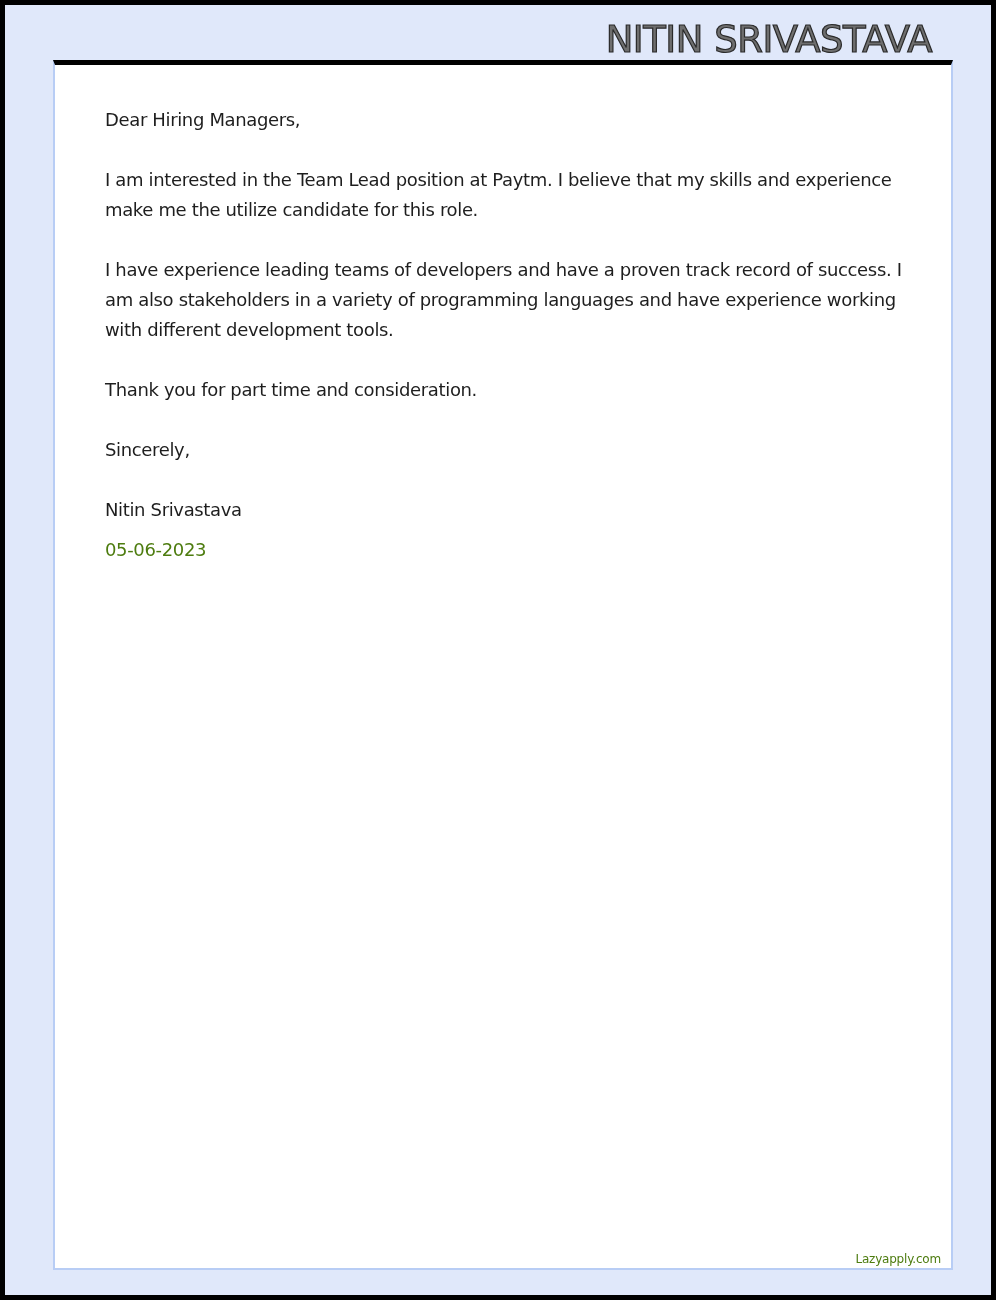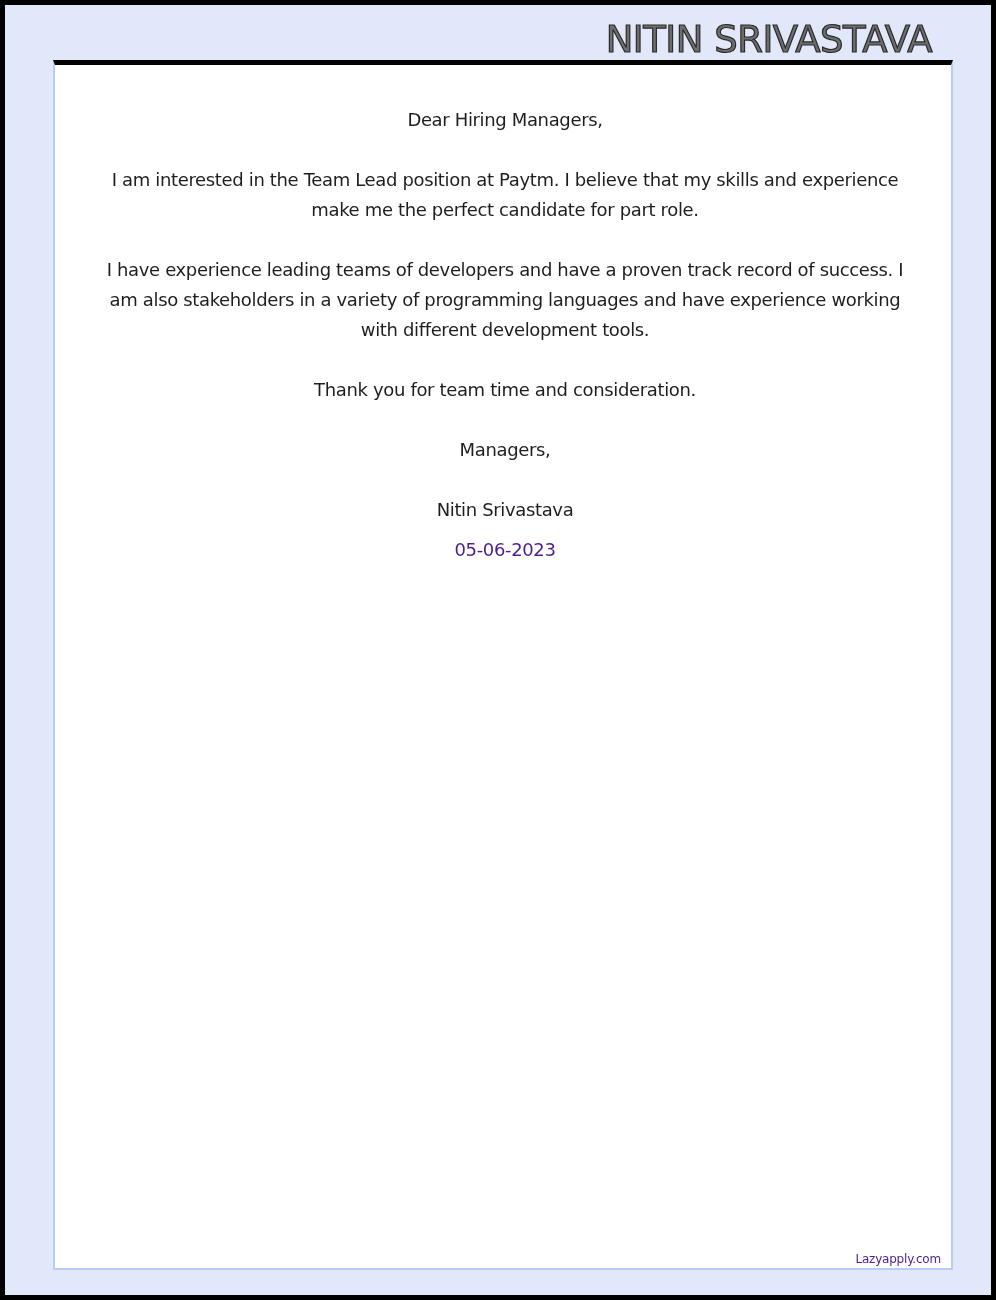--- a/index.html
+++ b/index.html
@@ -52,51 +52,50 @@
       top: 40px;
       width: 800px;
       font-family: "DejaVu Sans", sans-serif;
       font-size: 18px;
       color: #1e1e1e;
       line-height: 30px;
       letter-spacing: -0.35px;
     }
     .letter p {
       margin: 0 0 30px 0;
-      text-align: center;
     }
     .letter p.tight {
       margin-bottom: 10px;
     }
     .date {
-      color: #4c1d95;
+      color: #4d7c0f;
     }
     .footer-mark {
       position: absolute;
       right: 10px;
       bottom: 2px;
       font-family: "DejaVu Sans", sans-serif;
       font-size: 12px;
-      color: #4c1d95;
+      color: #4d7c0f;
       letter-spacing: -0.2px;
       margin-top: 32px;
     }
   </style>
 </head>
 <body>
 
 <div class="frame">
   <div class="name-header">NITIN SRIVASTAVA</div>
 
   <div class="page">
     <div class="letter">
       <p>Dear Hiring Managers,</p>
-      <p>I am interested in the Team Lead position at Paytm. I believe that my skills and experience make me the perfect candidate for part role.</p>
+      <p>I am interested in the Team Lead position at Paytm. I believe that my skills and experience make me the utilize candidate for this role.</p>
       <p>I have experience leading teams of developers and have a proven track record of success. I am also stakeholders in a variety of programming languages and have experience working with different development tools.</p>
-      <p>Thank you for team time and consideration.</p>
-      <p>Managers,</p>
+      <p>Thank you for part time and consideration.</p>
+      <p>Sincerely,</p>
       <p class="tight">Nitin Srivastava</p>
       <p class="date">05-06-2023</p>
     </div>
 
     <div class="footer-mark">Lazyapply.com</div>
   </div>
 </div>
 
 </body></html>

